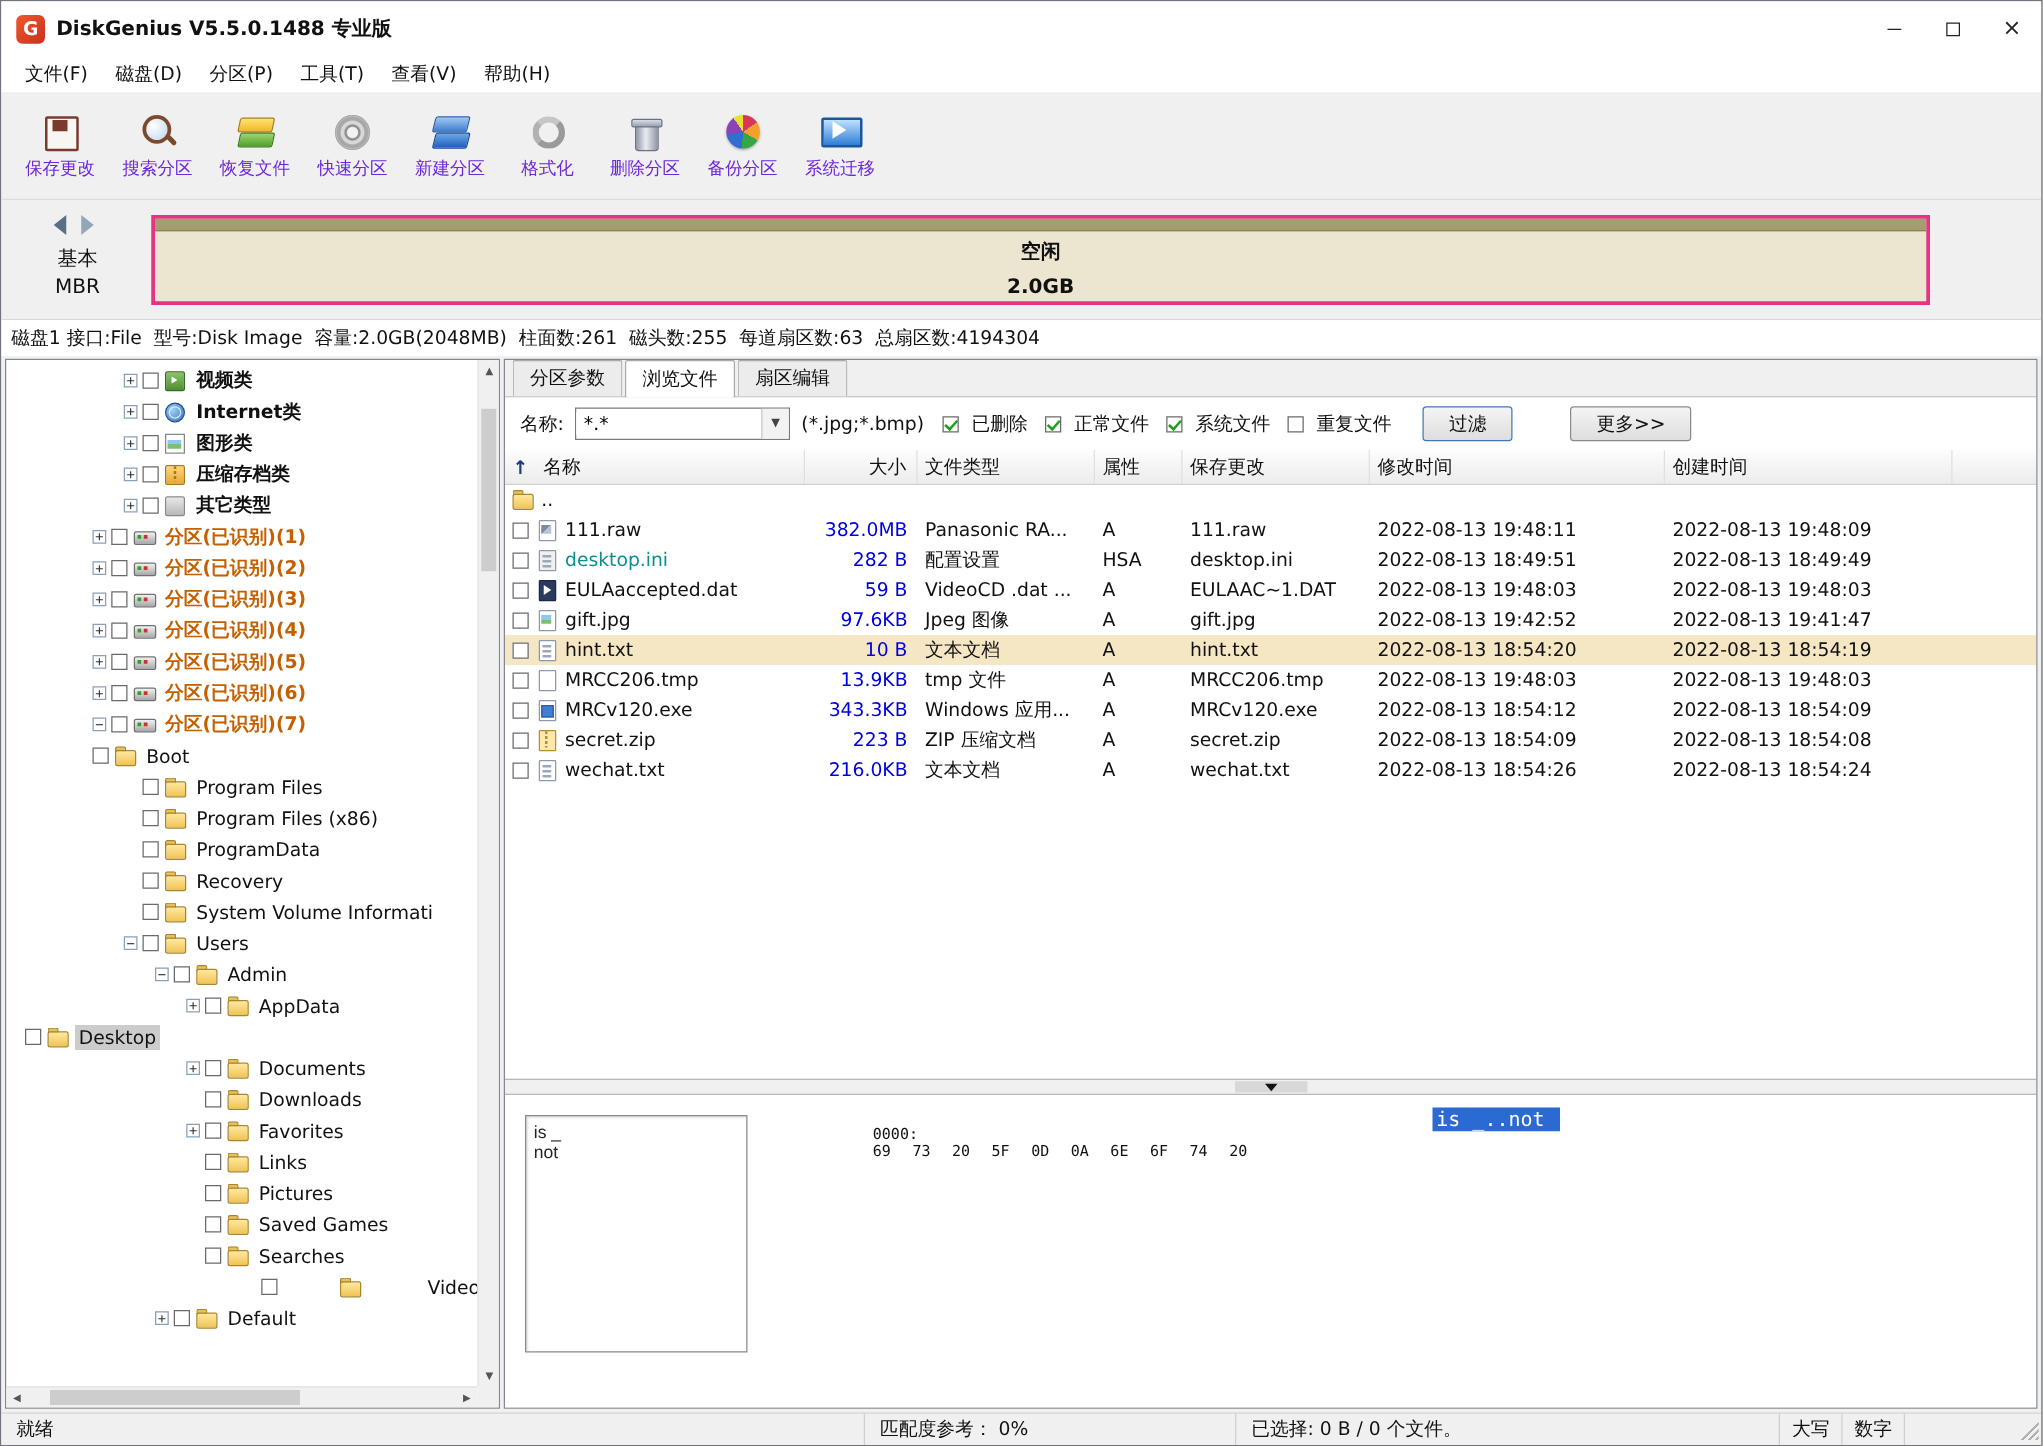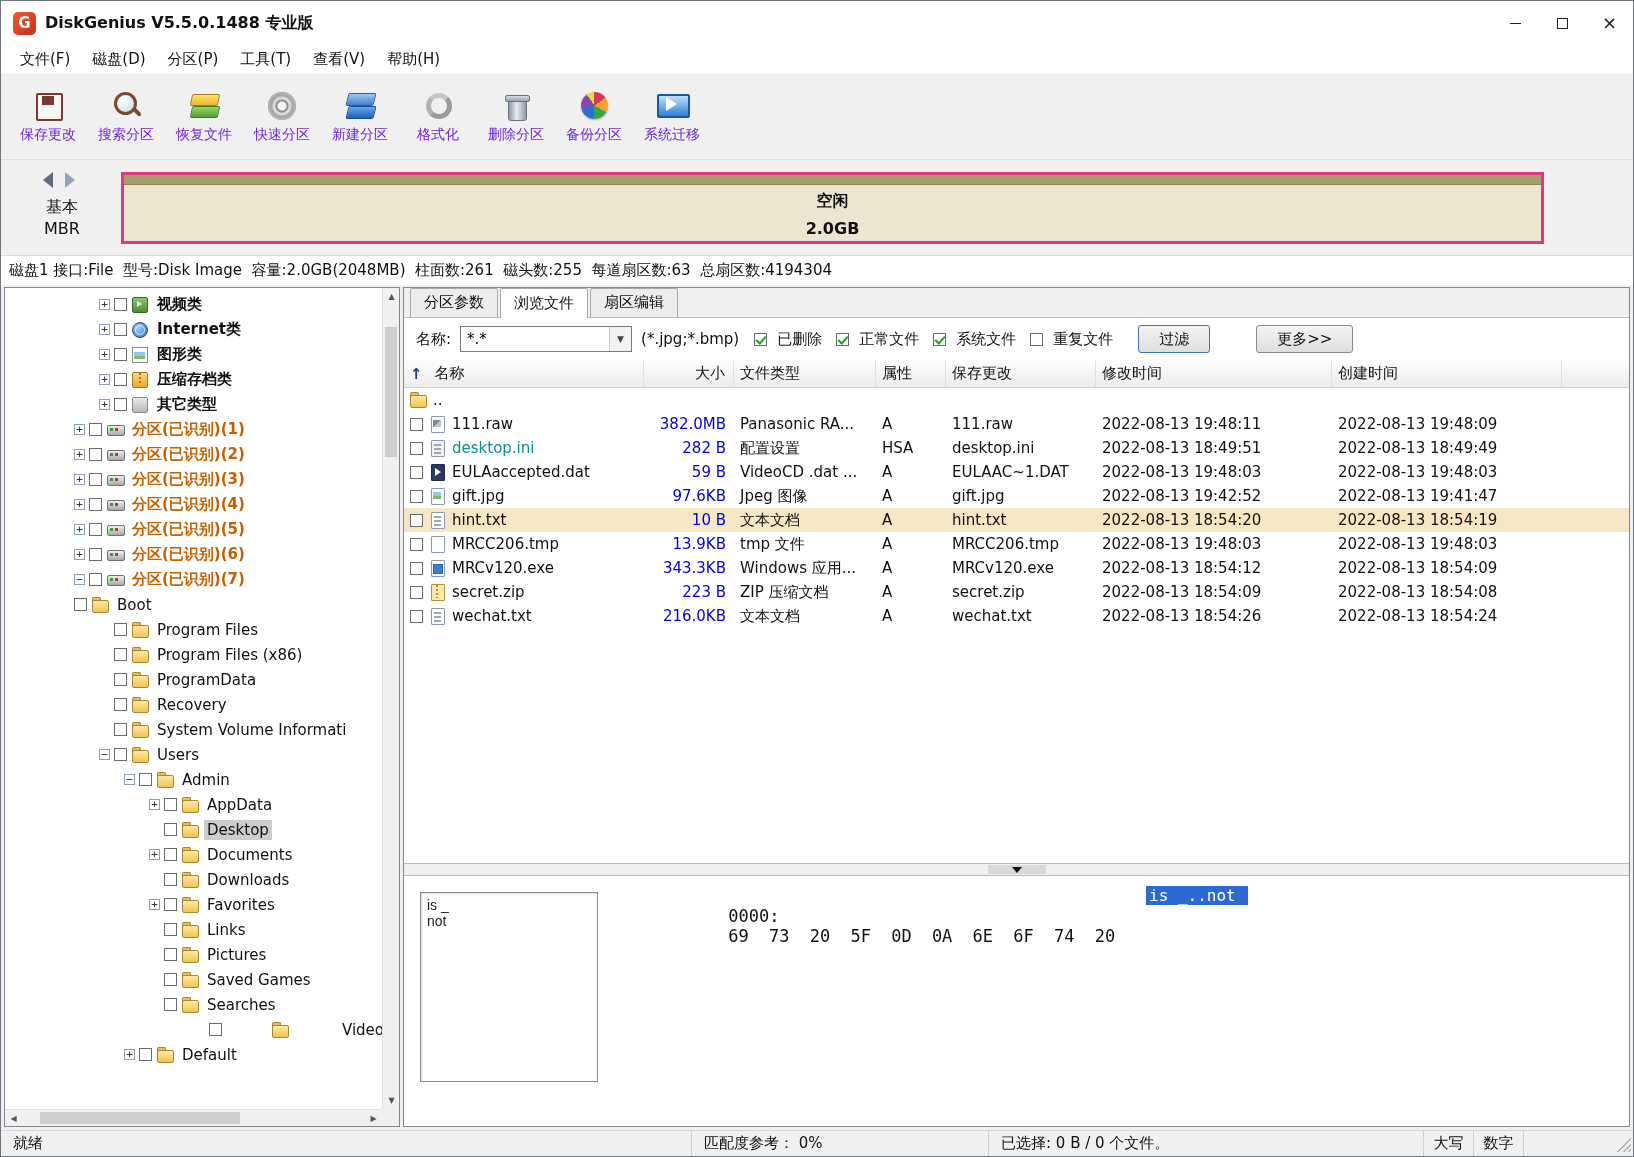--- a/index.html
+++ b/index.html
@@ -143,21 +143,21 @@
   .i-f-exe::after { left:4px; top:4px; width:8px; height:8px; background:#3f7fd0; border:1px solid #2a5ea8; }
   .i-f-zip::before { background:#ffe9a8 !important; border-color:#b8912e !important; }
   .i-f-zip::after { left:7px; top:1px; width:2px; height:13px; background:repeating-linear-gradient(180deg,#b8912e 0 2px,transparent 2px 4px); }
 
   .splitter { height:13px; background:#f0f0f0; border-top:1px solid #b8b8b8; border-bottom:1px solid #b8b8b8; display:flex; align-items:center; justify-content:center; flex:0 0 auto; }
   .collapse-btn { width:58px; height:9px; background:#d8d8d8; display:flex; align-items:center; justify-content:center; }
   .tri-down { width:0; height:0; border:5px solid transparent; border-top:6px solid #111; margin-top:5px; }
 
   .preview-panel { height:250px; position:relative; background:#fff; flex:0 0 auto; }
   .preview-box { position:absolute; left:16px; top:16px; width:178px; height:190px; background:#fff; border:1px solid #8a8a8a; box-shadow:inset 1px 1px 2px rgba(0,0,0,.15); padding:4px 6px; font-family:Liberation Sans, sans-serif; font-size:14px; color:#222; white-space:pre; overflow:hidden; }
-  .hex-line { position:absolute; left:222px; top:10px; font-family:"DejaVu Sans Mono","Liberation Mono",monospace; font-size:17px; color:#111; white-space:pre; }
+  .hex-line { position:absolute; left:222px; top:10px; font-family:"DejaVu Sans Mono","Liberation Mono",monospace; font-size:12px; color:#111; white-space:pre; }
   .hex-offset { margin-right:20px; }
   .hex-bytes { word-spacing:10px; }
   .hex-ascii { position:absolute; left:742px; top:10px; font-family:"DejaVu Sans Mono","Liberation Mono",monospace; font-size:16px; background:#2b6ad2; color:#fff; padding:0 3px; white-space:pre; }
 
   
   .statusbar { height:26px; background:#f0f0f0; border-top:1px solid #d4d4d4; display:flex; align-items:center; font-size:15px; color:#111; flex:0 0 auto; }
   .st-seg { height:100%; display:flex; align-items:center; padding:0 12px; border-left:1px solid #cfcfcf; white-space:nowrap; overflow:hidden; }
   .st-ready { flex:1; border-left:none; }
   .st-match { width:297px; flex:0 0 297px; }
   .st-sel { width:435px; flex:0 0 435px; }
@@ -413,21 +413,21 @@
             <span class="t-label">Admin</span>
           </div>
 
           <div class="tree-item" style="padding-left: 144px;">
             <span class="expander">+</span>
             <span class="cb13"></span>
             <span class="t-ic i-folder"></span>
             <span class="t-label">AppData</span>
           </div>
 
-          <div class="tree-item selected" style="padding-left: 144px;">
+          <div class="tree-item selected" style="">
             <span class="expander" style="visibility: hidden;"></span>
             <span class="cb13"></span>
             <span class="t-ic i-folder"></span>
             <span class="t-label">Desktop</span>
           </div>
 
           <div class="tree-item" style="padding-left: 144px;">
             <span class="expander">+</span>
             <span class="cb13"></span>
             <span class="t-ic i-folder"></span>

